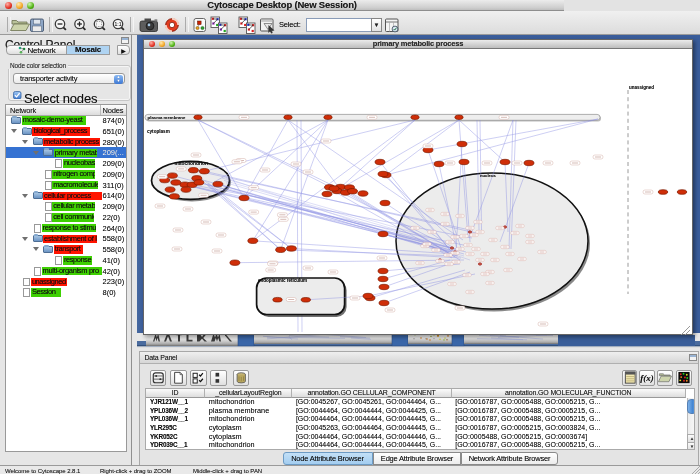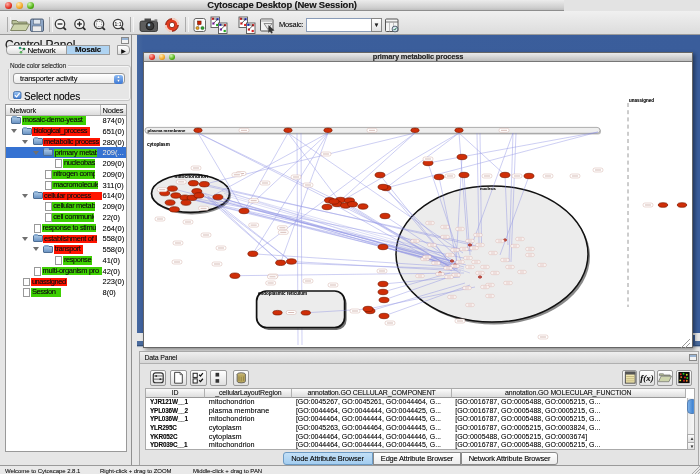--- a/index.html
+++ b/index.html
@@ -20,36 +20,36 @@
 .ptitle{left:5px;top:2.5px;font-size:12px;letter-spacing:-0.2px;color:#222;}
 .floaticon{width:8px;height:7px;border:1px solid #888;background:#f2f2f2;box-sizing:border-box;}
 .floaticon:before{content:"";position:absolute;left:0;top:0;width:100%;height:2px;background:#99b4d4;}
 .tabrow{left:6px;top:9.5px;width:124px;height:10px;}
 .tabseg{height:10px;border:1px solid #9b9b9b;box-sizing:border-box;font-size:8px;letter-spacing:-0.2px;line-height:8.5px;text-align:center;background:linear-gradient(#ffffff,#dedede);color:#111;position:absolute;}
 .grouplab{left:8px;top:26.5px;font-size:6.5px;letter-spacing:-0.15px;color:#333;background:#e6e6e6;padding:0 2px;z-index:2;}
 .groupbox{left:7.5px;top:30.3px;width:121px;height:33.8px;border:1px solid #c6c6c6;border-radius:3px;box-shadow:inset 0 0 0 1px #f5f5f5;}
 #combo{left:12.5px;top:38.4px;width:112px;height:10.2px;background:linear-gradient(#ffffff,#ebebeb);border:1px solid #999;border-radius:3px;font-size:7.5px;letter-spacing:-0.2px;line-height:9.5px;padding-left:6.5px;box-sizing:border-box;color:#111;}
 #combobtn{right:0.7px;top:0.6px;width:9px;height:8.6px;background:linear-gradient(#8cbaf2,#3c77d4);border-radius:2.5px;color:#fff;font-size:4px;line-height:4.2px;text-align:center;position:absolute;}
 #checkbox{left:13px;top:55.5px;width:8.5px;height:8.5px;}
-#checklab{left:24px;top:56px;font-size:10px;letter-spacing:-0.15px;color:#111;}
+#checklab{left:24px;top:56px;font-size:13px;letter-spacing:-0.15px;color:#111;}
 #tree{left:5px;top:69px;width:122px;height:348px;background:#fff;border:1px solid #999;box-sizing:border-box;overflow:hidden;}
 #treehead{left:0;top:0;width:120px;height:10.5px;background:linear-gradient(#fdfdfd,#dcdcdc);border-bottom:1px solid #aaa;font-size:7.5px;letter-spacing:-0.2px;color:#222;box-sizing:border-box;}
 .trow{left:0;width:120px;height:10.84px;font-size:7.5px;line-height:10.6px;white-space:nowrap;position:absolute;letter-spacing:-0.33px;}
 .trow span{position:absolute;}
 .lab{padding:0 0 0 1px;color:#111;top:1.1px;height:8.6px;line-height:8.4px;box-sizing:border-box;}
 .lab.g{background:#3ed002;}
 .lab.r{background:#ff1400;}
 .num{left:96.5px;top:1px;color:#111;letter-spacing:0;}
 .tri{width:0;height:0;border-left:3.2px solid transparent;border-right:3.2px solid transparent;border-top:4.2px solid #707070;top:3.2px;}
 .fold{top:1.8px;width:10px;height:7px;background:linear-gradient(#a6c4e2,#6b94c4);border:1px solid #4d6e95;border-radius:1px;box-sizing:border-box;}
 .fold:before{content:"";position:absolute;left:0px;top:-2.2px;width:4.5px;height:2.2px;background:#85a9ce;border-radius:1px 1px 0 0;}
 .file{top:1.2px;width:7px;height:8.8px;background:#fff;border:1px solid #999;box-sizing:border-box;}
 #statusbar{left:0;top:465px;width:700px;height:9px;background:#e9e9e9;border-top:1px solid #9a9a9a;box-sizing:border-box;}
 #statusbar span{position:absolute;top:1.5px;font-size:6px;letter-spacing:-0.05px;color:#222;}
-#netwin{left:6px;top:17px;width:550px;height:296px;background:#fff;border:1px solid #666;box-sizing:border-box;box-shadow:1.5px 2px 4px rgba(0,0,0,.4);}
+#netwin{left:6px;top:4px;width:550px;height:296px;background:#fff;border:1px solid #666;box-sizing:border-box;box-shadow:1.5px 2px 4px rgba(0,0,0,.4);}
 #nettitle{left:0;top:0;width:100%;height:9px;background:linear-gradient(#ebebeb,#bdbdbd);border-bottom:1px solid #777;box-sizing:border-box;}
 #nettitle .t{width:100%;text-align:center;font-weight:bold;font-size:7.5px;letter-spacing:-0.2px;line-height:8.5px;color:#2a2a2a;}
 .tl2{width:6px;height:6px;border-radius:50%;top:1.2px;}
 #dpanel{left:138.5px;top:316px;width:560px;height:114px;background:#e4e4e4;border:1px solid #a8a8a8;border-bottom:none;box-sizing:border-box;}
 #dptitle{left:0;top:0;width:558px;height:12px;background:linear-gradient(#efefef,#d6d6d6);border-bottom:1px solid #b0b0b0;box-sizing:border-box;}
 #dptitle span{position:absolute;left:5px;top:1.5px;font-size:7px;letter-spacing:-0.2px;color:#222;}
 .dbtn{top:18px;height:16px;background:linear-gradient(#ffffff,#e0e0e0);border:1px solid #999;border-radius:2px;box-sizing:border-box;text-align:center;}
 #dtable{left:5.5px;top:36px;width:550px;height:61.5px;background:#fff;border:1px solid #aaa;box-sizing:border-box;overflow:hidden;}
 .th{top:0;height:9px;background:linear-gradient(#fbfbfb,#dddddd);border-right:1px solid #b0b0b0;border-bottom:1px solid #999;box-sizing:border-box;text-align:center;font-size:7px;letter-spacing:-0.15px;color:#222;line-height:8.5px;overflow:hidden;}
 .td{height:8.6px;font-size:7.2px;line-height:8.5px;color:#111;white-space:nowrap;overflow:hidden;padding-left:3.5px;box-sizing:border-box;}
@@ -133,21 +133,21 @@
       <rect x="261.2" y="19.2" width="11" height="2.2" fill="#c8c8c8"></rect>
       <path d="M264 23 L272 23 L268 29 Z" fill="#e8e8e8" stroke="#666" stroke-width="0.7"></path>
       <path d="M268.5 24.5 L274.5 30 L271.5 30.2 L272.8 32.5 L271.2 33 L270 30.8 L268.3 32.5 Z" fill="#333"></path>
       <rect x="385.5" y="18.5" width="12.5" height="12.5" rx="1" fill="#f4f4f4" stroke="#555" stroke-width="1"></rect>
       <line x1="385.5" y1="21.5" x2="398" y2="21.5" stroke="#555" stroke-width="0.8"></line>
       <line x1="389.5" y1="21.5" x2="389.5" y2="31" stroke="#aaa" stroke-width="0.7"></line>
       <line x1="393.5" y1="21.5" x2="393.5" y2="31" stroke="#aaa" stroke-width="0.7"></line>
       <circle cx="395" cy="28.5" r="2.9" fill="#dce8f4" stroke="#345" stroke-width="0.8"></circle>
       <path d="M393.6 28.5 L394.7 29.6 L396.5 27.2" stroke="#163" stroke-width="0.9" fill="none"></path>
     </svg>
-  <span id="searchlab" style="left:279px">Mosaic:</span>
+  <span id="searchlab" style="left:279px">Select:</span>
   <div id="searchbox" style="left:306px"></div>
   <div id="searcharrow" style="left:371px">▼</div>
 </div>
 <div class="abs" id="content">
   <div class="abs" id="desktop">
   <svg class="abs" style="left:0px;top:298px" width="563" height="15" viewBox="0 0 563 15">
         <rect x="0" y="0" width="563" height="15" fill="#e8e8e8"></rect>
         <rect x="0" y="8" width="563" height="5.5" fill="#4a6b9e"></rect>
         <rect x="0" y="12" width="563" height="1.5" fill="#32507c"></rect>
         <rect x="9" y="0" width="92" height="13" fill="url(#fgrad)"></rect>

